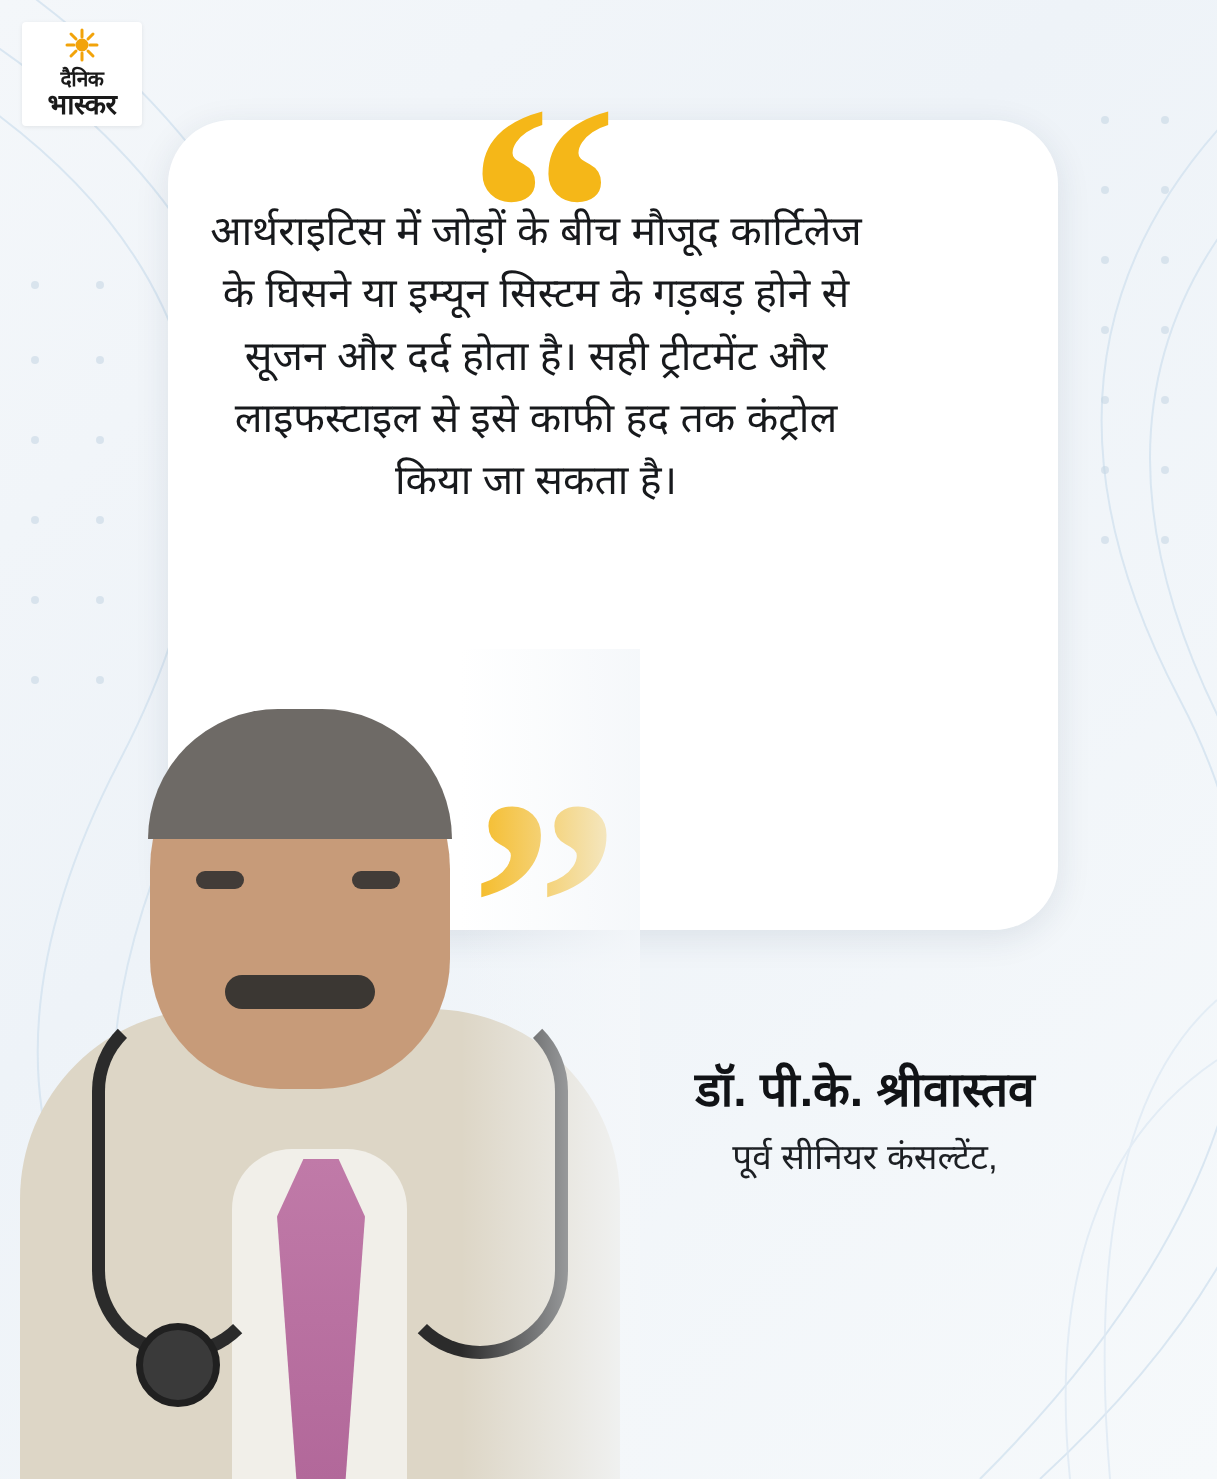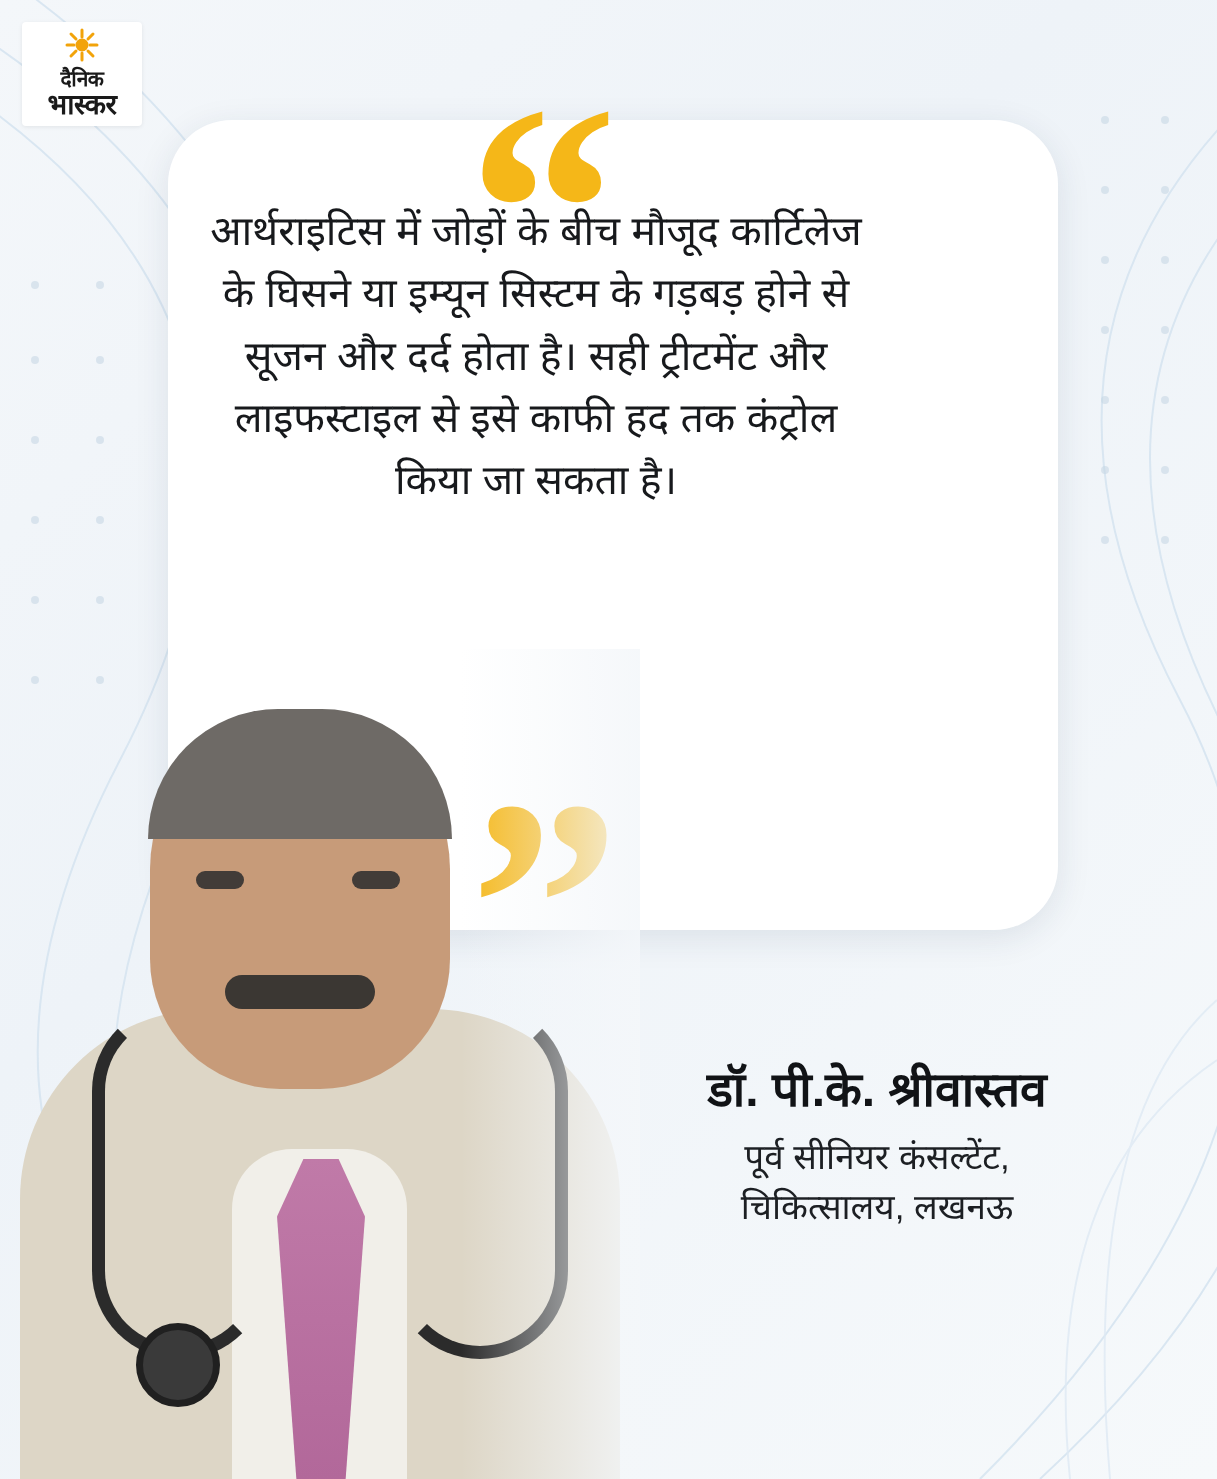--- a/index.html
+++ b/index.html
@@ -199,21 +199,21 @@
   }
   .photo-fade {
     position: absolute;
     inset: 0;
     background: linear-gradient(90deg, rgba(244,247,250,0) 72%, rgba(244,247,250,.9) 100%);
   }
 
   
   .attrib {
     position: absolute;
-    right: 70px;
+    right: 82px;
     top: 1060px;
     width: 540px;
     text-align: center;
   }
   .doc-name {
     font-family: "Liberation Sans", sans-serif;
     font-weight: bold;
     font-size: 48px;
     color: #111316;
     line-height: 1.25;
@@ -318,17 +318,16 @@
     <div class="ph-stetho st1"></div>
     <div class="ph-stetho st2"></div>
     <div class="st-bell"></div>
     <div class="photo-fade"></div>
   </div>
 
   <div class="attrib">
     <div class="doc-name">डॉ. पी.के. श्रीवास्तव</div>
     <div class="doc-role">
       <div>पूर्व सीनियर कंसल्टेंट,</div>
-      <div>चिकित्सालय, लखनऊ</div>
     </div>
   </div>
 
 </div>
 
 </body></html>

